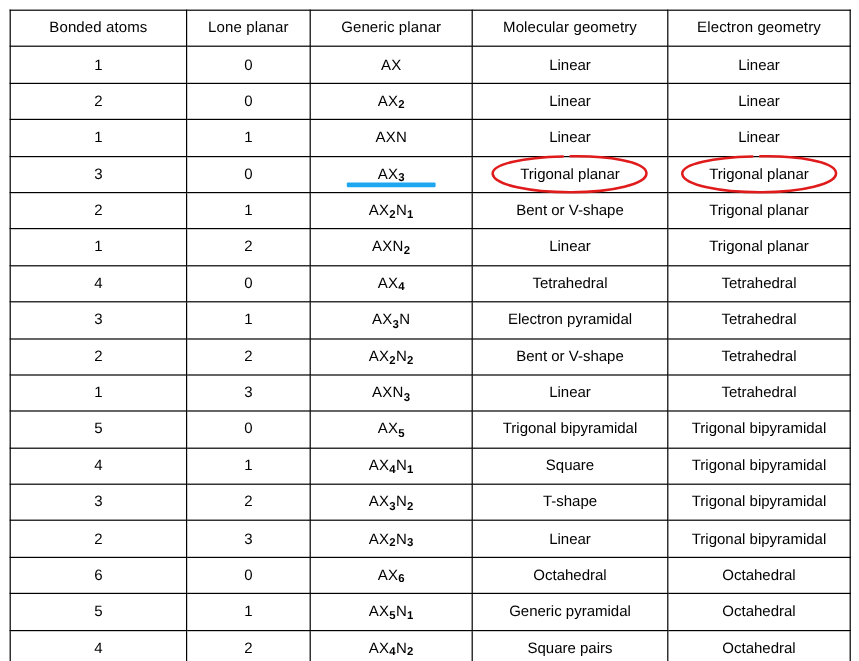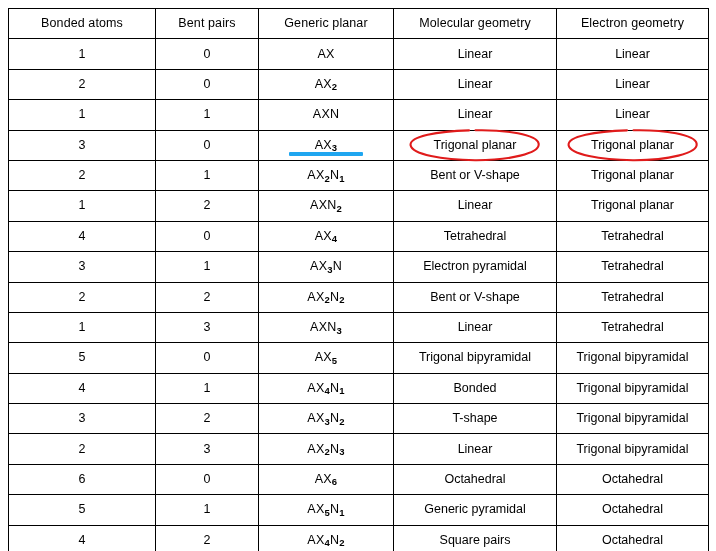--- a/index.html
+++ b/index.html
@@ -98,21 +98,21 @@
     <colgroup>
       <col class="c-bonded">
         <col class="c-lone">
         <col class="c-form">
         <col class="c-molg">
         <col class="c-eleg">
     </colgroup>
     <thead>
       <tr>
         <th>Bonded atoms</th>
-        <th>Bent pairs</th>
+        <th>Lone planar</th>
         <th>Generic planar</th>
         <th>Molecular geometry</th>
         <th>Electron geometry</th>
       </tr>
     </thead>
     <tbody id="tbody">
         <tr>
           <td>1</td>
           <td>0</td>
           <td class="formula"><span>AX</span></td>
@@ -194,21 +194,21 @@
           <td>5</td>
           <td>0</td>
           <td class="formula"><span>AX</span><sub>5</sub></td>
           <td><span>Trigonal bipyramidal</span></td>
           <td><span>Trigonal bipyramidal</span></td>
         </tr>
         <tr>
           <td>4</td>
           <td>1</td>
           <td class="formula"><span>AX</span><sub>4</sub><span>N</span><sub>1</sub></td>
-          <td><span>Bonded</span></td>
+          <td><span>Square</span></td>
           <td><span>Trigonal bipyramidal</span></td>
         </tr>
         <tr>
           <td>3</td>
           <td>2</td>
           <td class="formula"><span>AX</span><sub>3</sub><span>N</span><sub>2</sub></td>
           <td><span>T-shape</span></td>
           <td><span>Trigonal bipyramidal</span></td>
         </tr>
         <tr>

